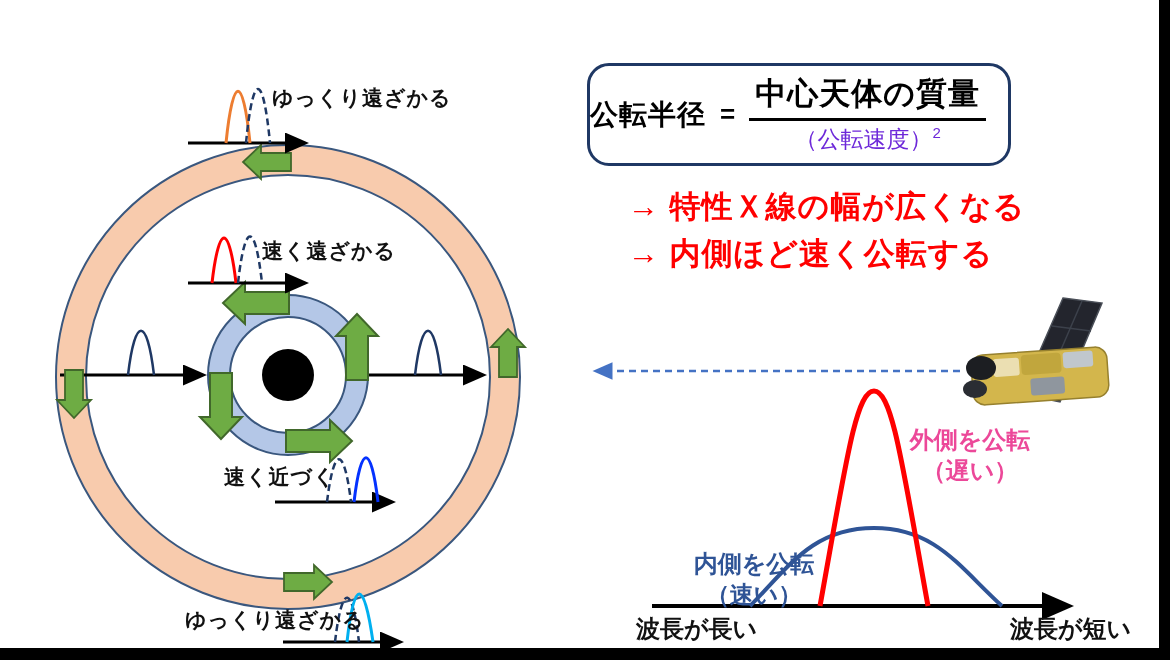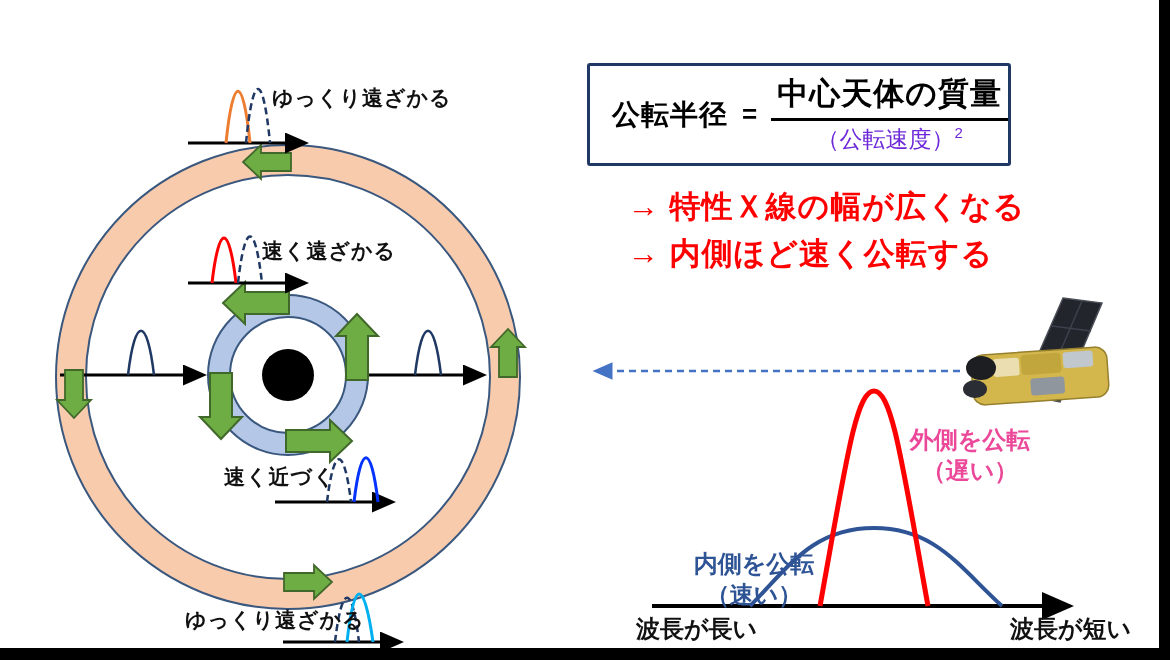--- a/index.html
+++ b/index.html
@@ -2,21 +2,21 @@
 <html><head>
 <meta charset="utf-8">
 <style>
   html,body{margin:0;padding:0;background:#fff;}
   .stage{position:relative;width:1170px;height:660px;background:#ffffff;overflow:hidden;
          font-family:"Liberation Sans","DejaVu Sans",sans-serif;}
   .abs{position:absolute;}
   .gfx{position:absolute;left:0;top:0;}
   .mini-label{position:absolute;font-weight:bold;color:#111;font-size:21px;white-space:nowrap;letter-spacing:1px;}
   .formula-box{position:absolute;left:587px;top:63px;width:418px;height:97px;border:3.5px solid #1F3864;
-               border-radius:3px;background:#fff;display:flex;align-items:center;justify-content:flex-end;gap:14px;}
+               border-radius:22px;background:#fff;display:flex;align-items:center;justify-content:flex-start;gap:14px;}
   .formula-lhs{font-size:28px;font-weight:bold;color:#000;letter-spacing:1px;}
   .formula-eq{font-size:26px;font-weight:bold;color:#000;}
   .frac{display:flex;flex-direction:column;align-items:center;}
   .frac-num{font-size:31px;font-weight:bold;color:#000;padding:0 6px;letter-spacing:1px;}
   .frac-bar{width:100%;height:3.5px;background:#000;margin:3px 0 2px 0;}
   .frac-den{font-size:23px;font-weight:normal;color:#6d28d9;padding:1px 4px;}
   .frac-den sup{font-size:15px;}
   .conclusions{position:absolute;left:628px;top:183px;color:#FF0000;font-weight:bold;font-size:31px;
                line-height:47px;white-space:nowrap;letter-spacing:1px;}
   .curve-label{position:absolute;font-weight:bold;font-size:24px;text-align:center;line-height:31px;white-space:nowrap;}

